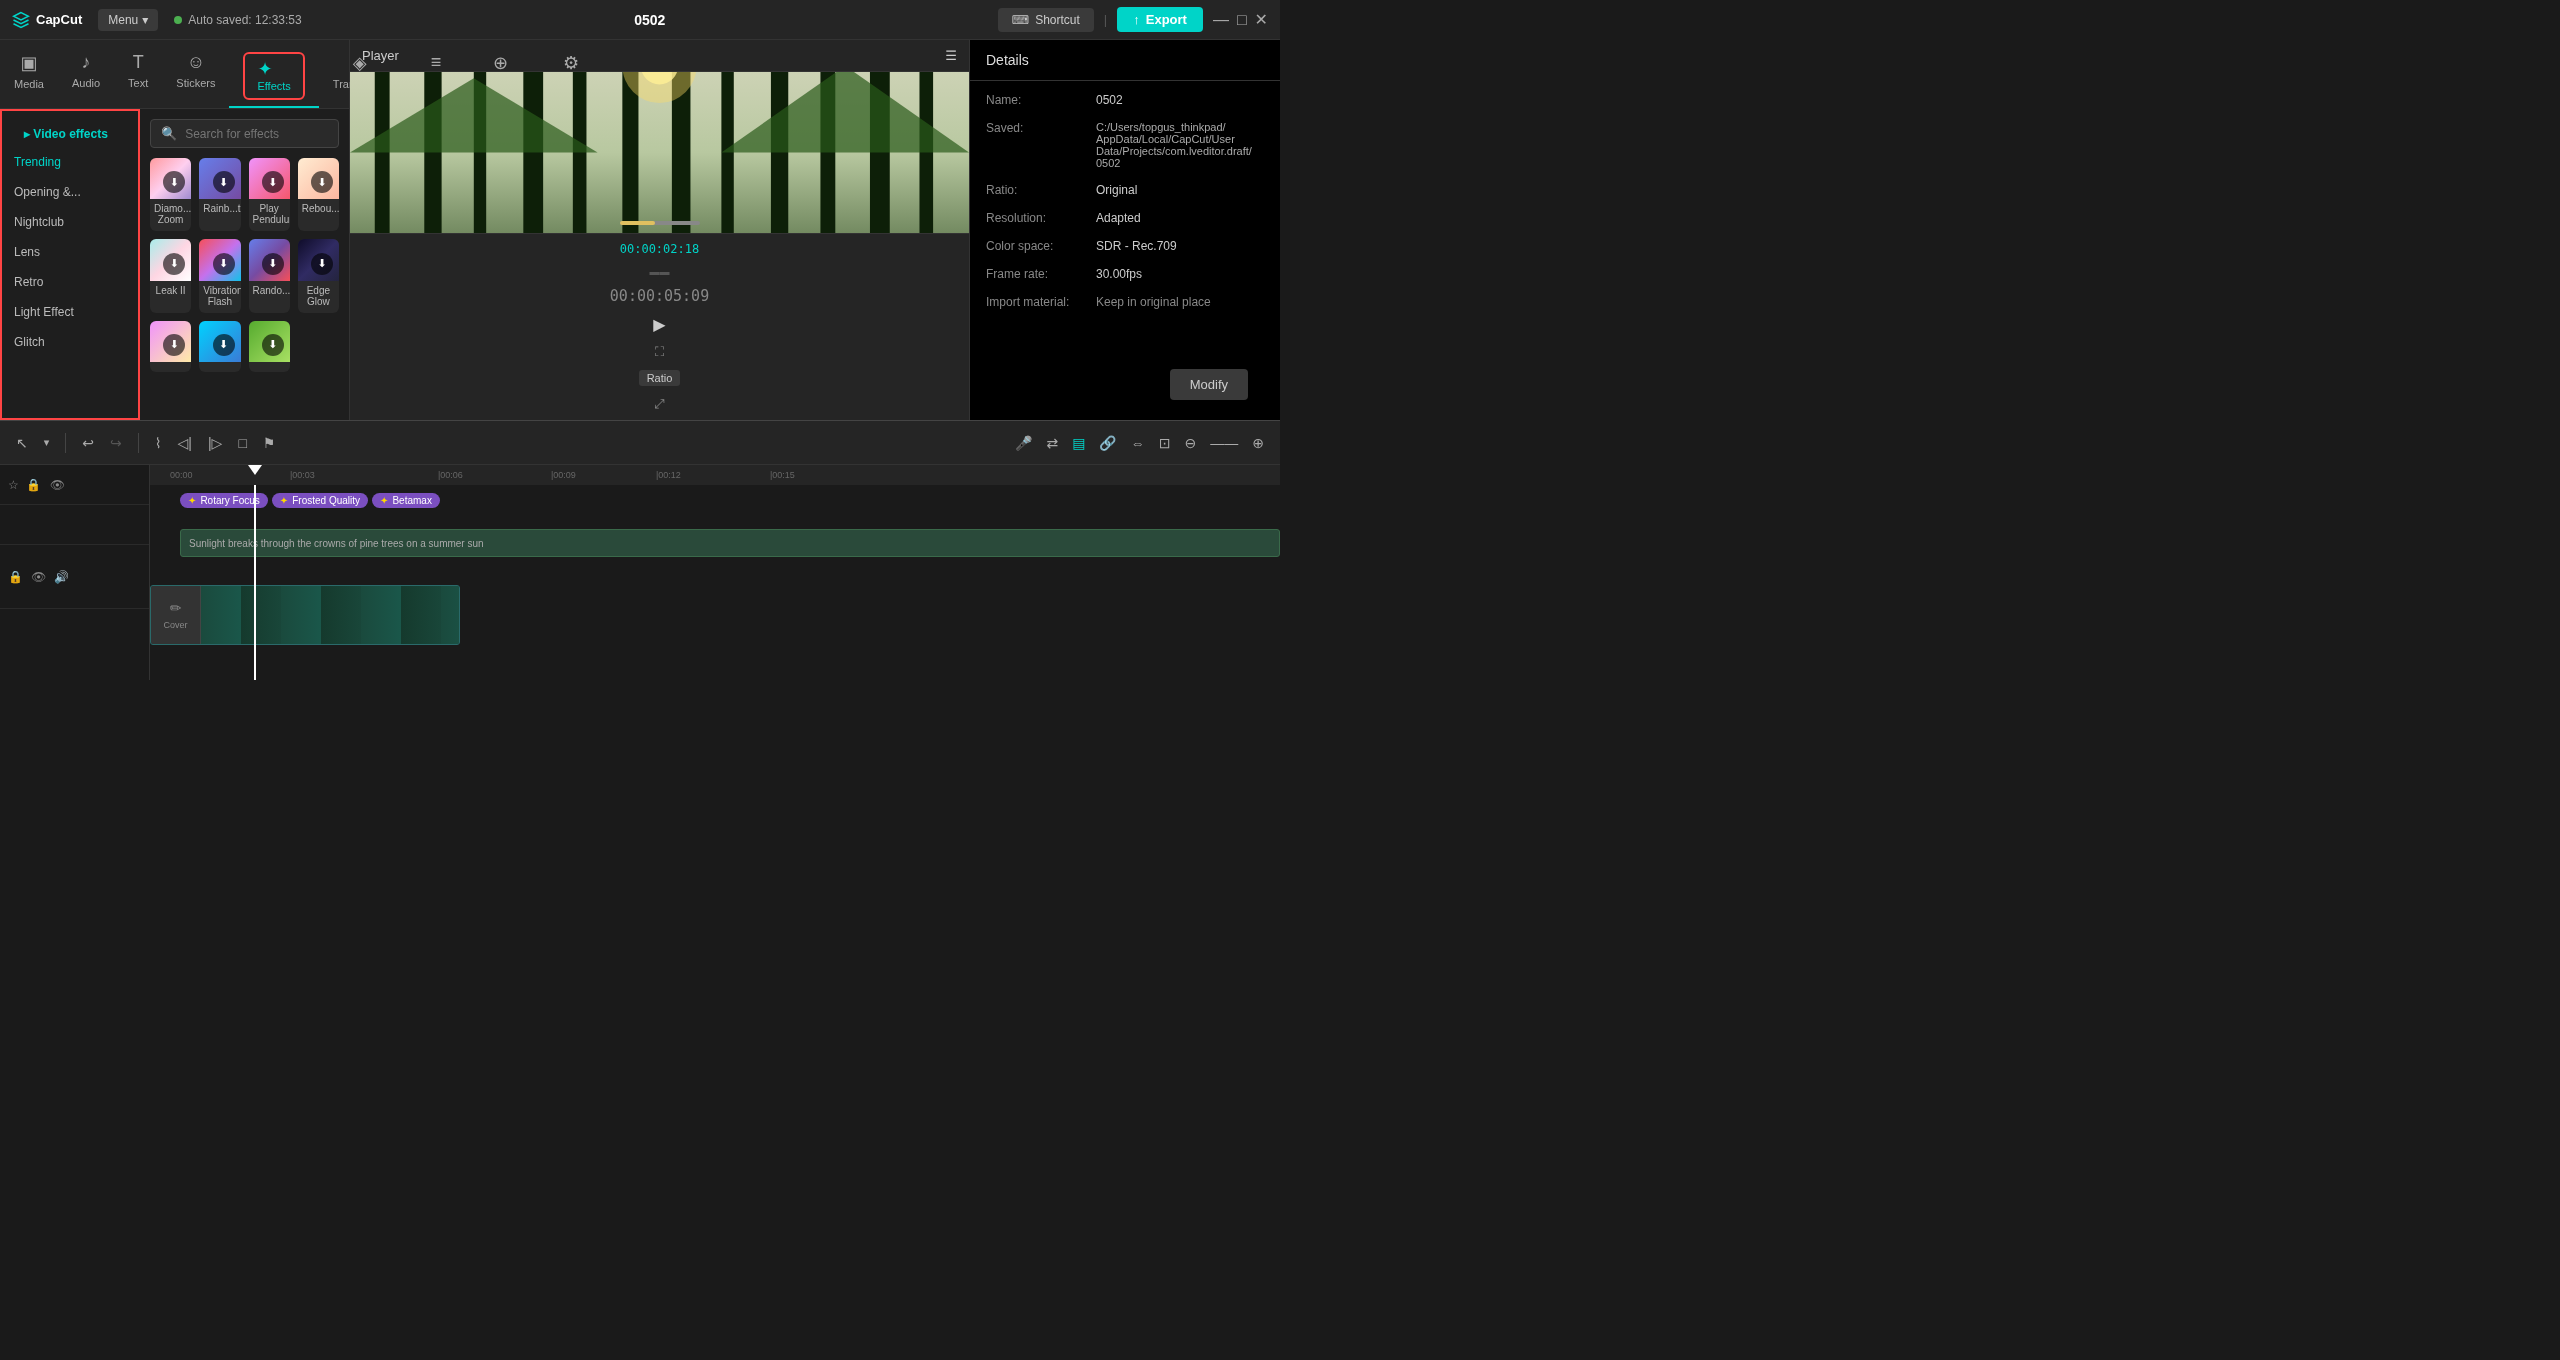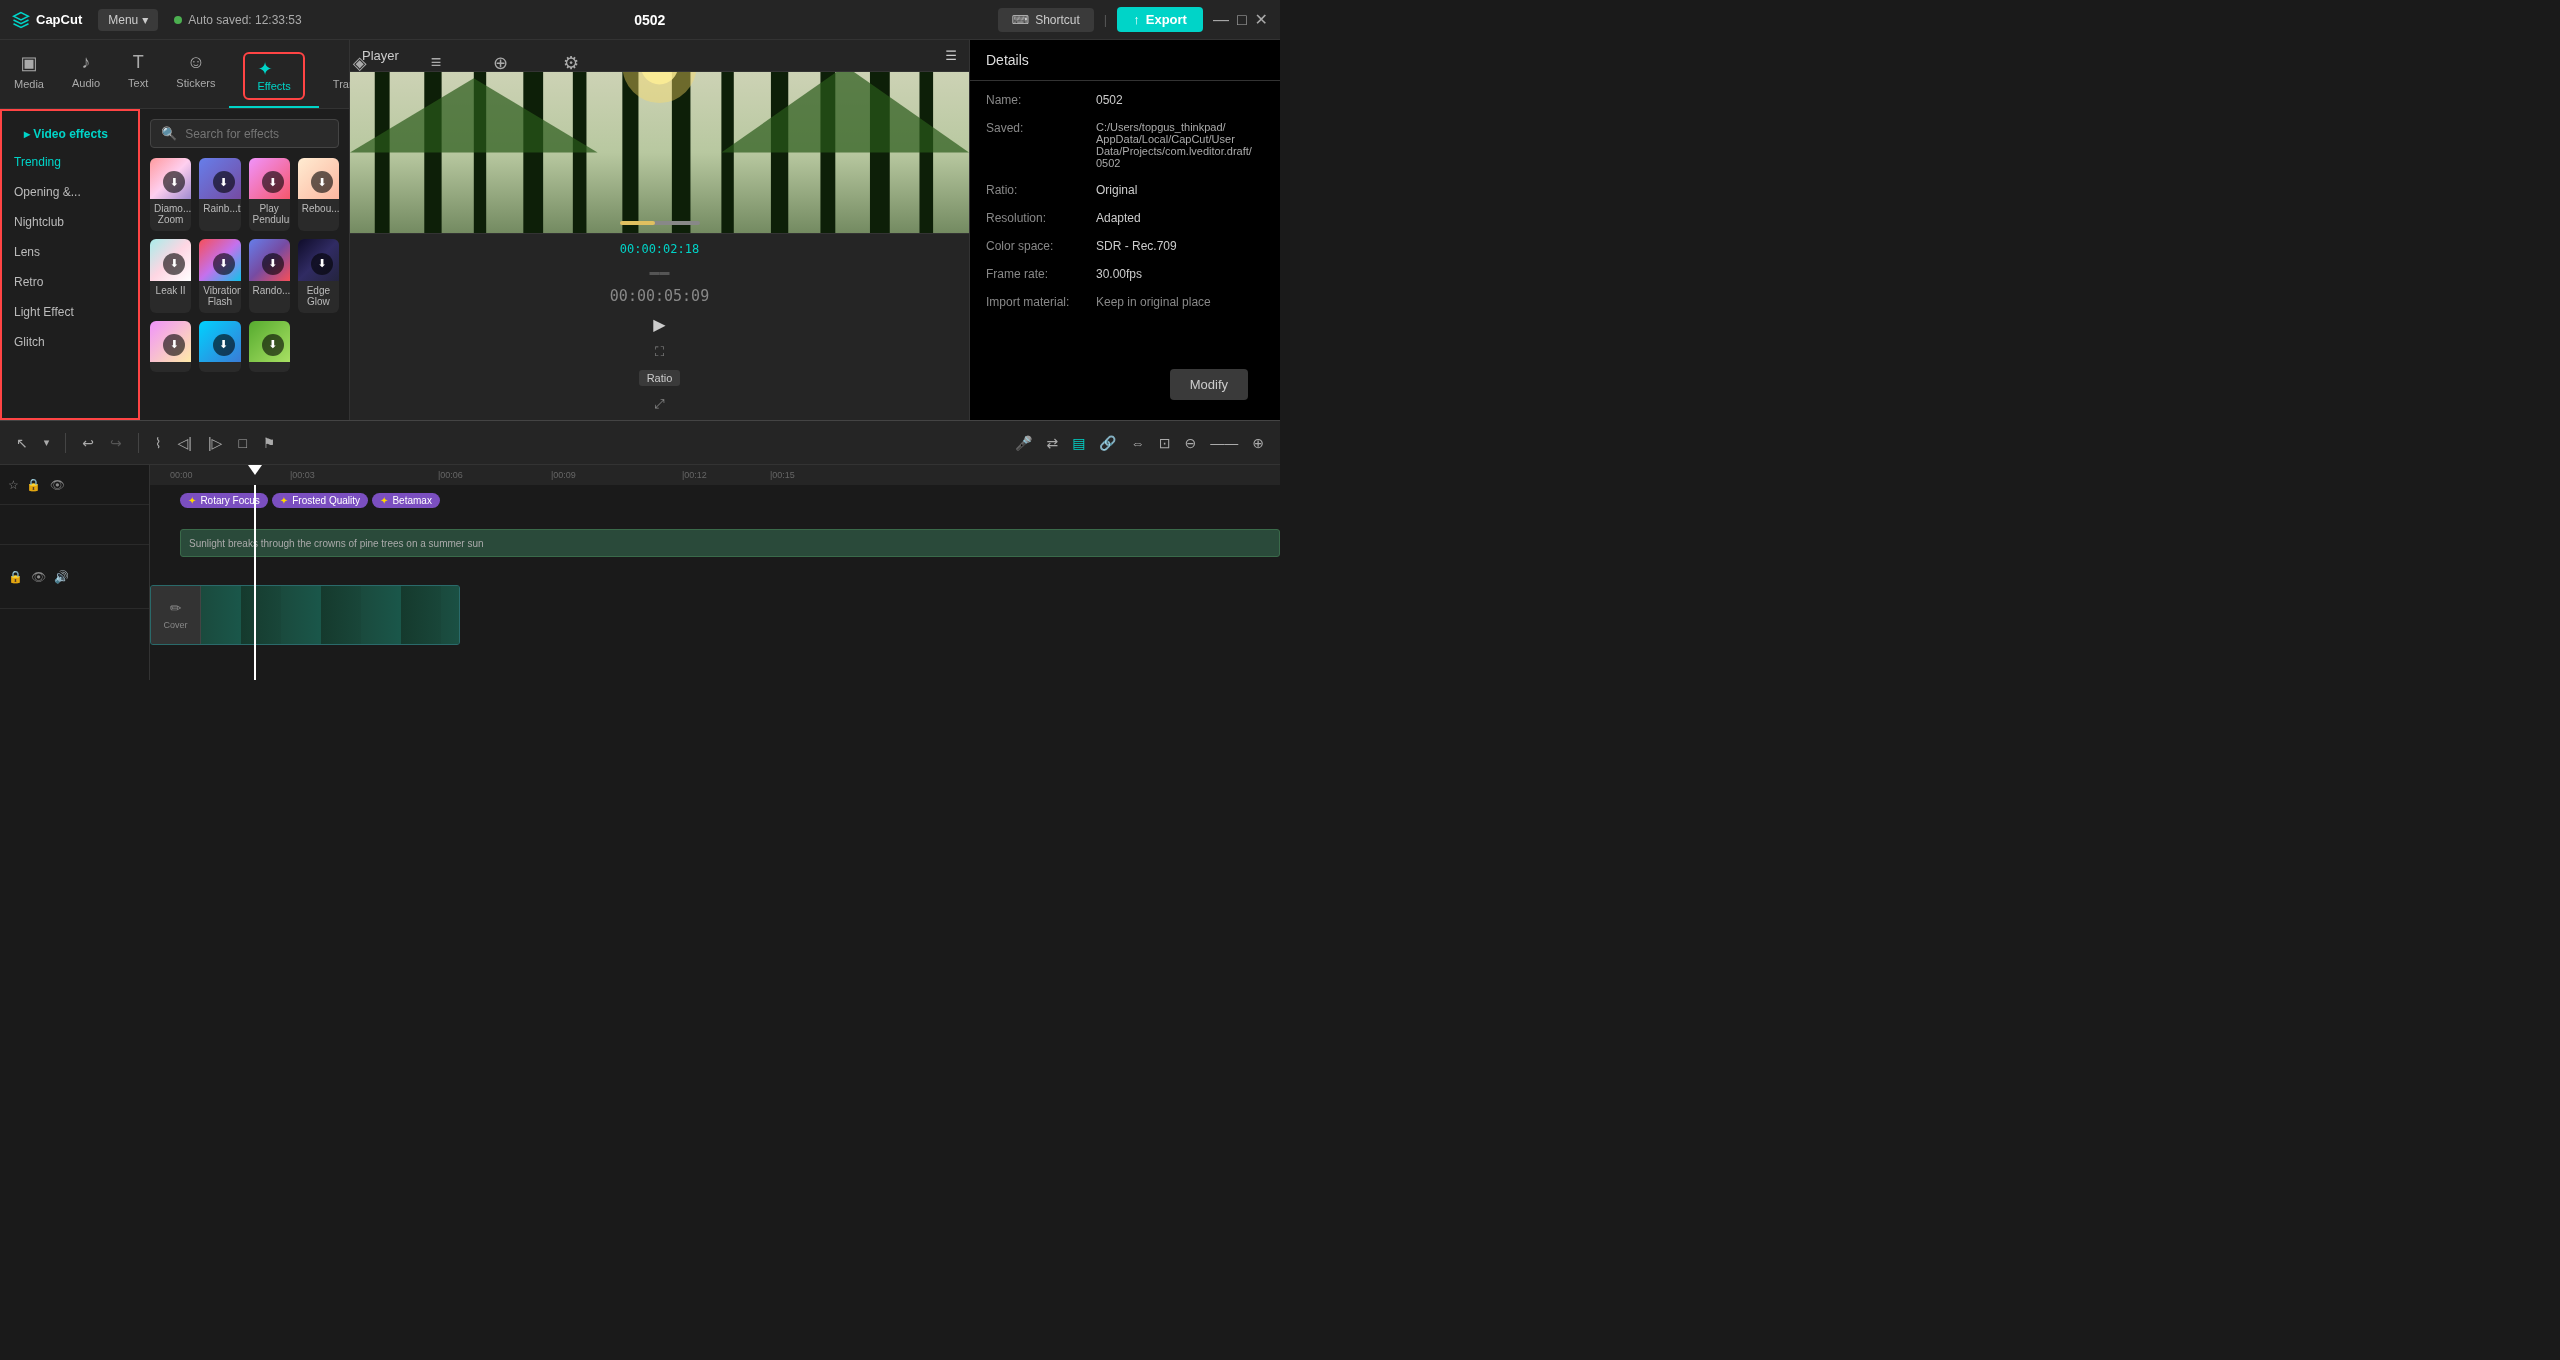--- a/index.html
+++ b/index.html
@@ -737,21 +737,21 @@
       </div>
     </div>
 
     <div class="timeline-main">
 
       <div class="tl-ruler">
         <span style="position:absolute;left:20px;font-size:9px;color:#666;">00:00</span>
         <span style="position:absolute;left:140px;font-size:9px;color:#666;">|00:03</span>
         <span style="position:absolute;left:268px;font-size:9px;color:#666;margin-left:20px;">|00:06</span>
         <span style="position:absolute;left:388px;font-size:9px;color:#666;margin-left:13px;">|00:09</span>
-        <span style="position:absolute;left:526px;font-size:9px;color:#666;padding-left:6px;">|00:12</span>
+        <span style="position:absolute;left:500px;font-size:9px;color:#666;padding-left:6px;">|00:12</span>
         <span style="position:absolute;left:620px;font-size:9px;color:#666;">|00:15</span>
 
         <div style="position:absolute;left:98px;top:0;width:0;height:0;border-left:7px solid transparent;border-right:7px solid transparent;border-top:10px solid #fff;"></div>
       </div>
 
       <div style="position:absolute;left:104px;top:20px;bottom:0;width:2px;background:#fff;z-index:10;"></div>
 
       <div class="tl-tracks">
 
         <div class="tl-track" style="height:36px;">

